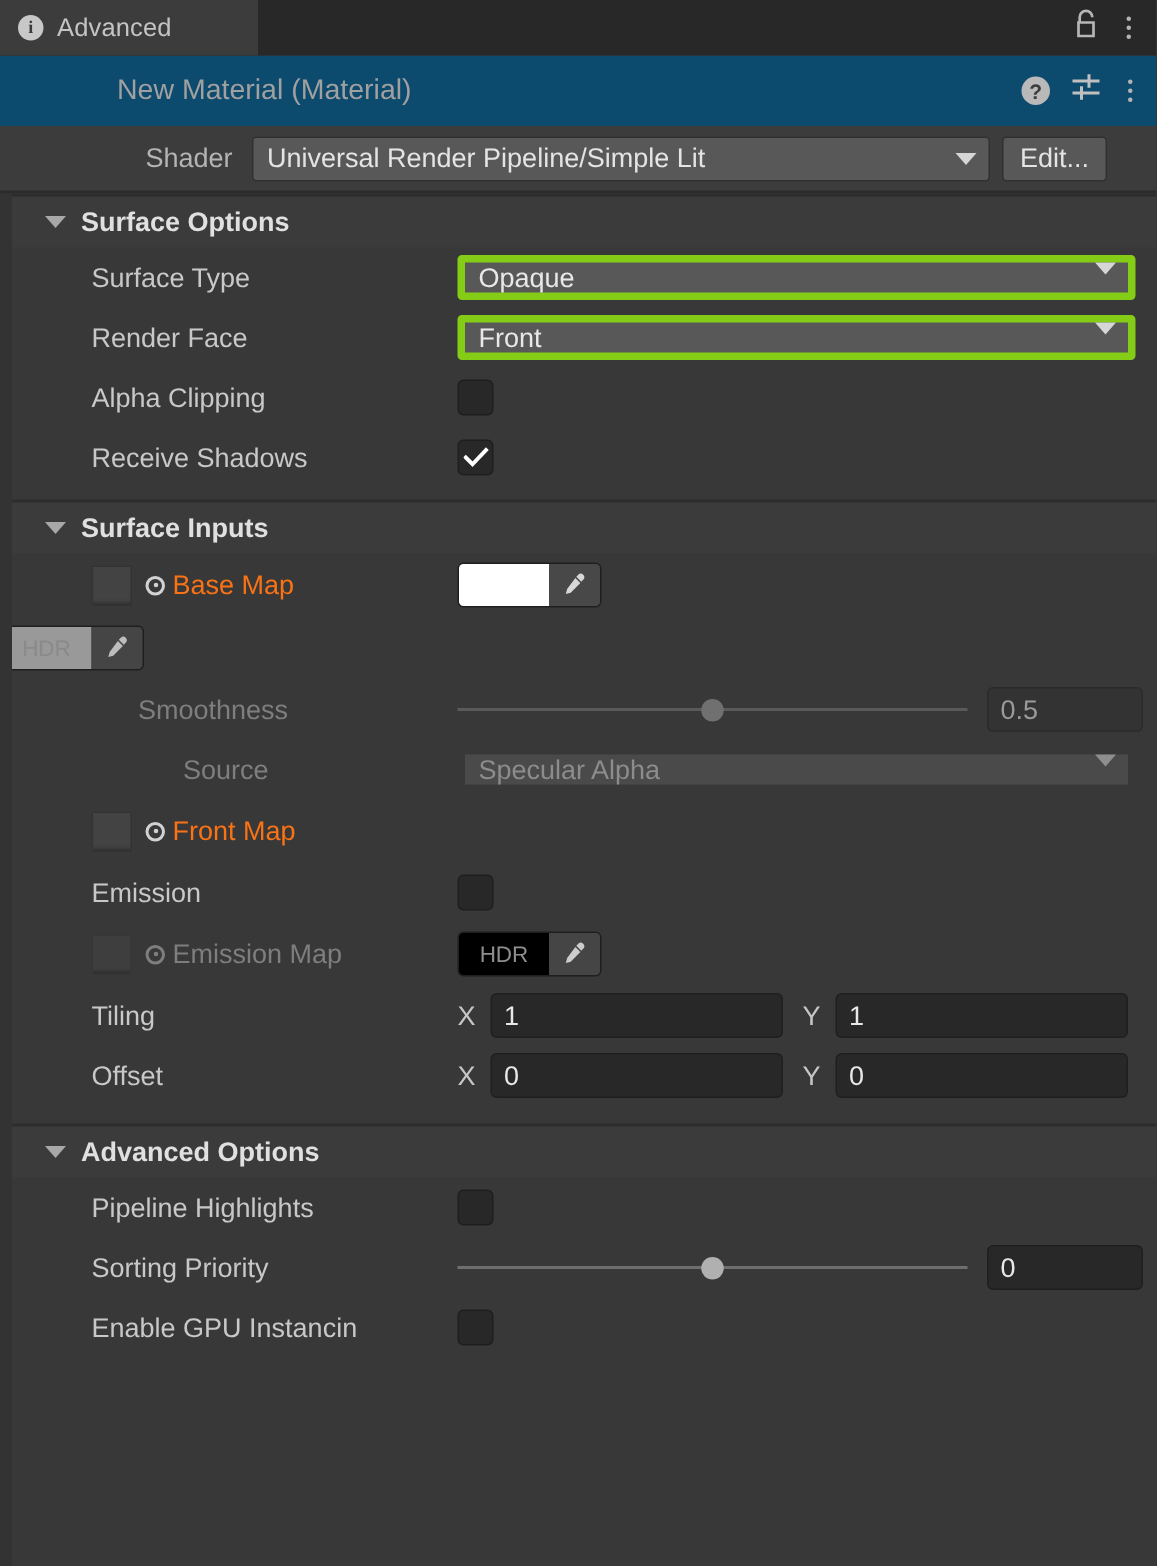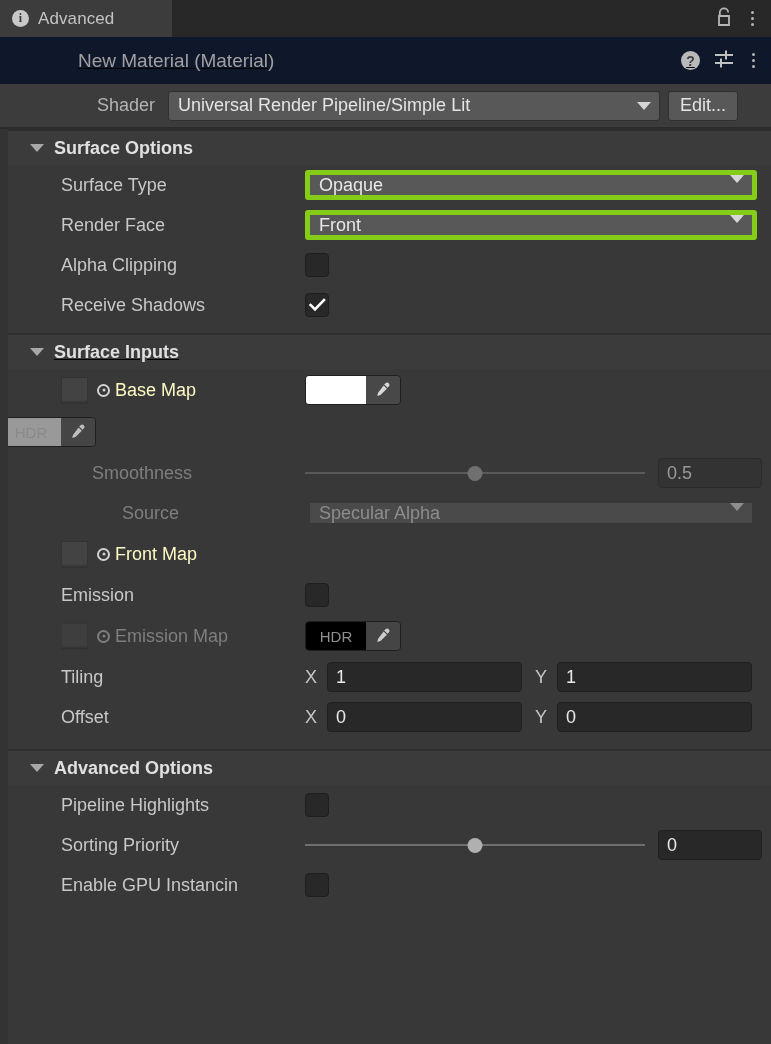--- a/index.html
+++ b/index.html
@@ -68,25 +68,24 @@
   .kebab i {
     width: 3px; height: 3px;
     border-radius: 50%;
     background: #b4b4b4;
     display: block;
   }
 
   
   .mat-header {
     height: 47px;
-    background: #0f172a;
-    display: flex;
-    align-items: center;
-    box-sizing: border-box;
-    text-decoration: underline;
+    background: #0c4a6e;
+    display: flex;
+    align-items: center;
+    box-sizing: border-box;
   }
   .mat-title {
     color: #a0a0a0;
     font-size: 19px;
     padding-left: 78px;
   }
   .mat-header-spacer { flex: 1; }
   .mat-header-icons {
     display: flex;
     align-items: center;
@@ -275,21 +274,21 @@
     background: #d2d2d2;
     border-radius: 50%;
     transform: translate(-50%, -50%);
   }
   .dot.dim { border-color: #7e7e7e; }
   .dot.dim::after { background: #7e7e7e; }
 
   .maplabel {
     display: flex;
     align-items: center;
-    color: #fef9c3;
+    color: #f97316;
     font-size: 18px;
     gap: 3px;
   }
   .maplabel.dim { color: #7e7e7e; }
 
   
   .swatchbox {
     display: flex;
     align-items: stretch;
     width: 96px;
@@ -446,21 +445,21 @@
 
   <div class="row">
     <div class="prop-label">Receive Shadows</div>
     <div class="cb">
       <svg width="17" height="14" viewBox="0 0 17 14">
         <path d="M1.5 7 L6 11.5 L15 2" fill="none" stroke="#ffffff" stroke-width="2.6" stroke-linecap="square"></path>
       </svg>
     </div>
   </div>
 
-  <div class="sect-head" style="margin-top:8px;text-decoration:underline;">
+  <div class="sect-head" style="margin-top:8px;">
     <span class="foldout"></span>
     <span class="sect-title">Surface Inputs</span>
   </div>
 
   <div class="row tall">
     <div style="width:305px; padding-left:61px; box-sizing:border-box; display:flex; align-items:center; gap:9px;">
       <span class="texslot"></span>
       <span class="maplabel">
         <span class="dot"></span>
         <span>Base Map</span>

